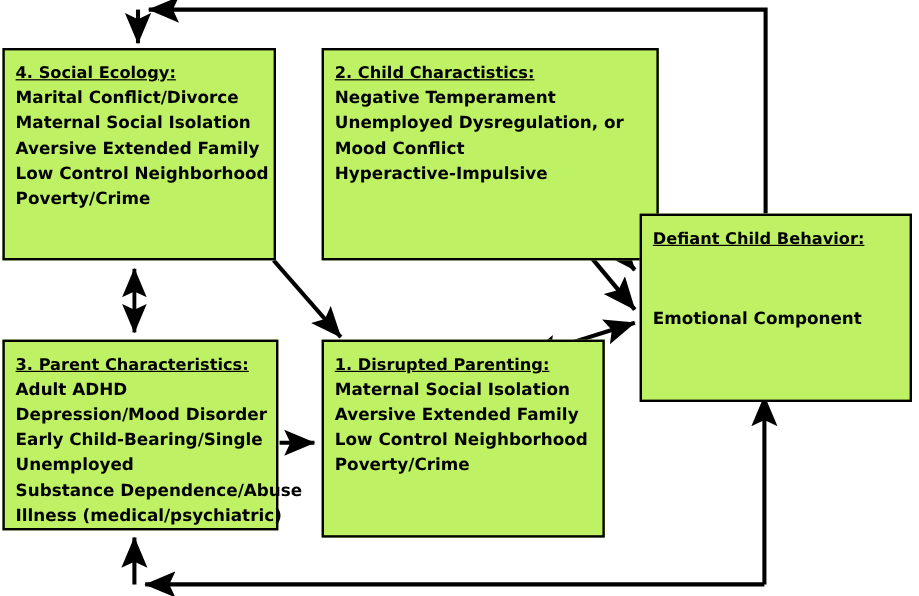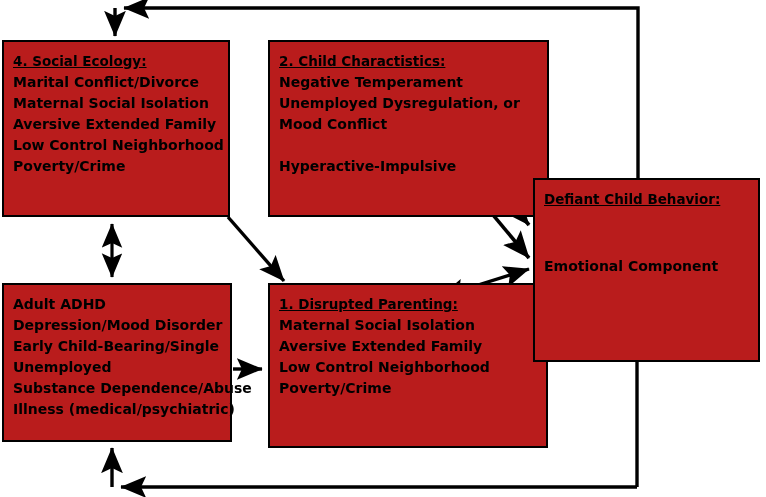--- a/index.html
+++ b/index.html
@@ -19,56 +19,55 @@
     position: absolute;
     left: 0;
     top: 0;
     width: 766px;
     height: 497px;
   }
   .node {
     position: absolute;
     box-sizing: border-box;
     border: 2px solid #000000;
-    background: #b91c1c;
+    background: #bef264;
     padding: 9px 0 0 9px;
     z-index: 2;
   }
   .node-title {
     font-size: 13.5px;
     font-weight: bold;
     color: #000000;
     text-decoration: underline;
     line-height: 21px;
     white-space: nowrap;
   }
   .node-line {
     font-size: 14px;
     font-weight: bold;
     color: #000000;
     line-height: 21px;
     white-space: nowrap;
   }
   .node-line.spacer-before {
-    margin-top: 21px;
   }
   .node.wide-gap .node-title {
     margin-bottom: 14px;
   }
   .node.wide-gap .node-line {
     margin-bottom: 14px;
     margin-top: 46px;
   }
 
   
   #node-social-ecology   { left: 2px;   top: 40px;  width: 228px; height: 177px; }
   #node-child-char       { left: 268px; top: 40px;  width: 281px; height: 177px; }
   #node-parent-char      { left: 2px;   top: 283px; width: 230px; height: 159px; }
-  #node-disrupted-parent { left: 268px; top: 283px; width: 280px; height: 165px; }
-  #node-defiant-behavior { left: 533px; top: 178px; width: 227px; height: 184px; }
+  #node-disrupted-parent { left: 268px; top: 283px; width: 236px; height: 165px; }
+  #node-defiant-behavior { left: 533px; top: 178px; width: 227px; height: 157px; }
 </style>
 </head>
 <body>
 
 <div id="canvas">
 
   <svg id="arrow-layer" viewBox="0 0 766 497" xmlns="http://www.w3.org/2000/svg">
     <defs>
       <marker id="ah" markerWidth="9" markerHeight="9" refX="7.4" refY="3.2" orient="auto" markerUnits="strokeWidth">
         <path d="M0,0 L7.6,3.2 L0,6.4 L1.5,3.2 z" fill="#000000"></path>
@@ -125,20 +124,21 @@
 
   <div class="node" id="node-child-char">
     <div class="node-title">2. Child Charactistics:</div>
     <div class="node-line">Negative Temperament</div>
     <div class="node-line">Unemployed Dysregulation, or</div>
     <div class="node-line">Mood Conflict</div>
     <div class="node-line spacer-before">Hyperactive-Impulsive</div>
   </div>
 
   <div class="node" id="node-parent-char">
+    <div class="node-title">3. Parent Characteristics:</div>
     <div class="node-line">Adult ADHD</div>
     <div class="node-line">Depression/Mood Disorder</div>
     <div class="node-line">Early Child-Bearing/Single</div>
     <div class="node-line">Unemployed</div>
     <div class="node-line">Substance Dependence/Abuse</div>
     <div class="node-line">Illness (medical/psychiatric)</div>
   </div>
 
   <div class="node" id="node-disrupted-parent">
     <div class="node-title">1. Disrupted Parenting:</div>

